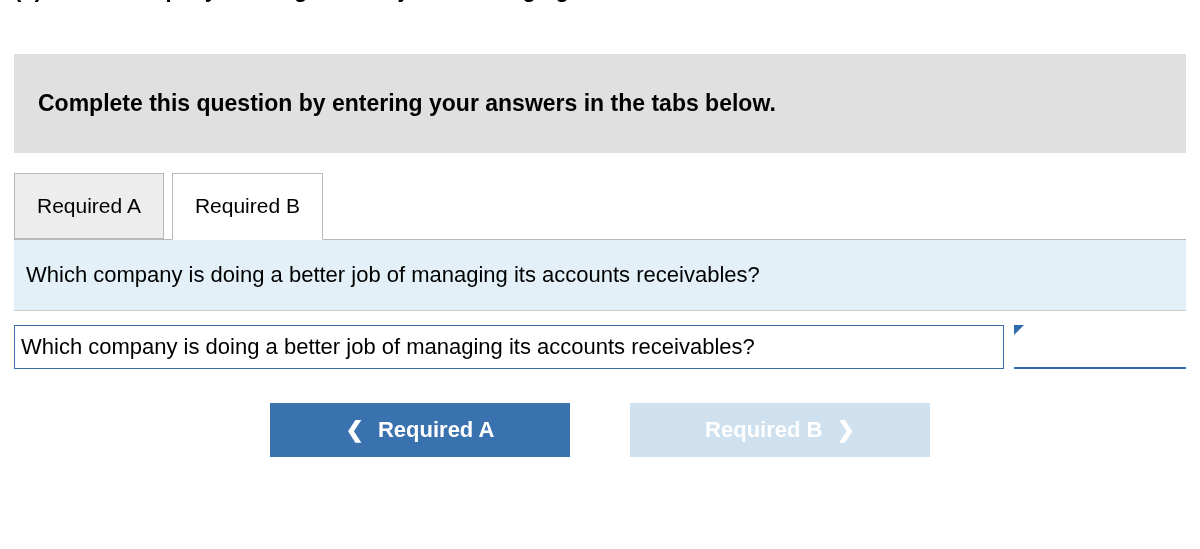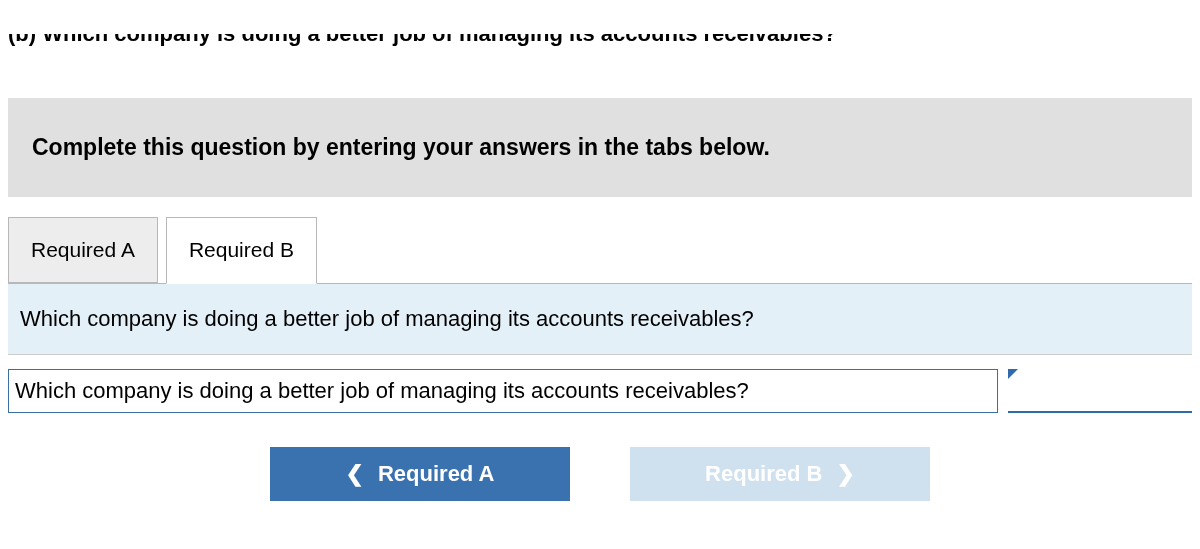--- a/index.html
+++ b/index.html
@@ -4,22 +4,21 @@
 <style>
   * { box-sizing: border-box; }
   body {
     margin: 0;
     padding: 0;
     font-family: Verdana, Geneva, sans-serif;
     background: #fff;
     width: 1200px;
   }
   .container {
-    padding: 0 8px;
-    margin-top: 44px;
+    padding: 0 14px;
   }
   .top-fragment {
     font-size: 22px;
     font-weight: bold;
     color: #000;
     padding: 0 0 6px 0;
     overflow: hidden;
     height: 14px;
     line-height: 0px;
     position: relative;

